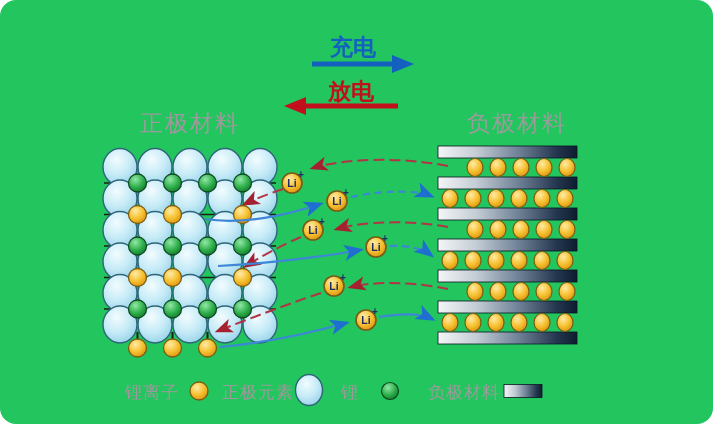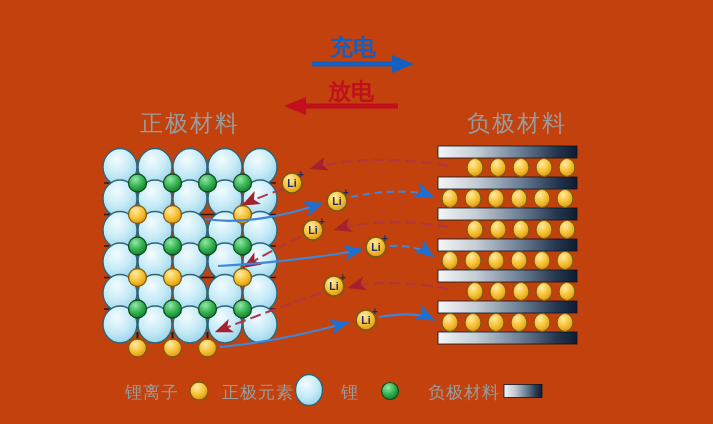--- a/index.html
+++ b/index.html
@@ -1,17 +1,17 @@
 <!DOCTYPE html>
 <html><head>
 <meta charset="utf-8">
 <style>
   html,body{margin:0;padding:0;background:#ffffff;}
-  .stage{position:relative;width:713px;height:424px;background:#c2410c;overflow:hidden;
-         font-family:"Liberation Sans","DejaVu Sans",sans-serif;}
+  .stage{position:relative;width:713px;height:424px;background:#22c55e;overflow:hidden;
+         font-family:"Liberation Sans","DejaVu Sans",sans-serif;border-radius:16px;}
   svg text{font-family:"Liberation Sans","DejaVu Sans",sans-serif;}
   .hdr-label{font-size:23px;font-weight:bold;}
   .sec-label{font-size:23px;letter-spacing:2px;}
   .leg-label{font-size:17px;letter-spacing:1px;}
 </style>
 </head>
 <body>
 
 <div class="stage">
   <svg width="713" height="424" viewBox="0 0 713 424">

